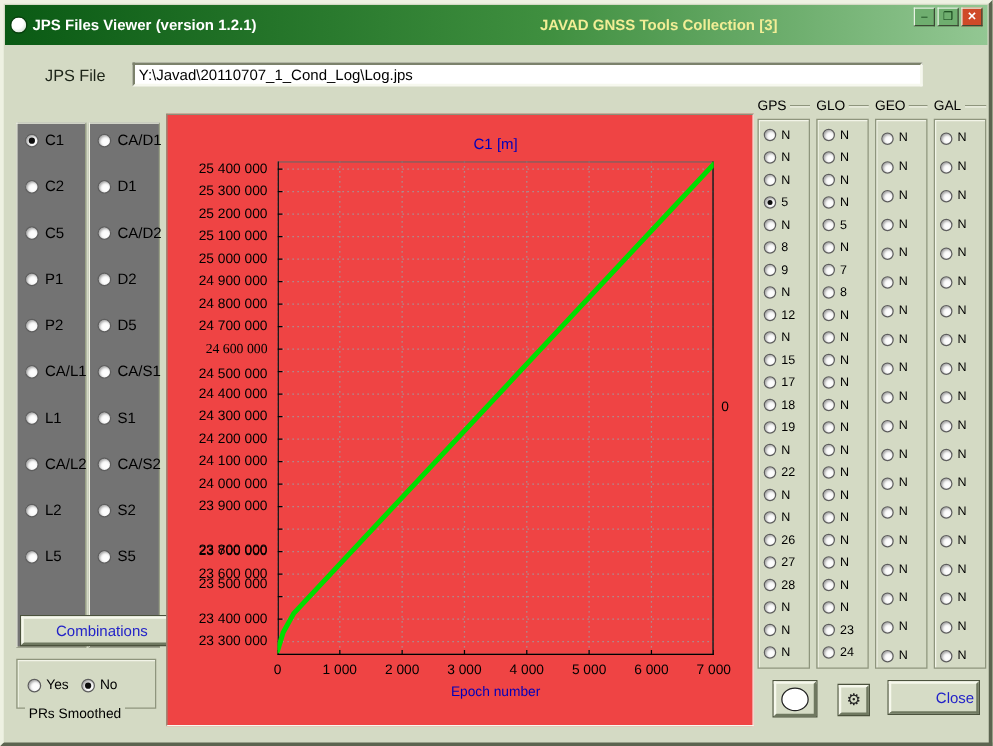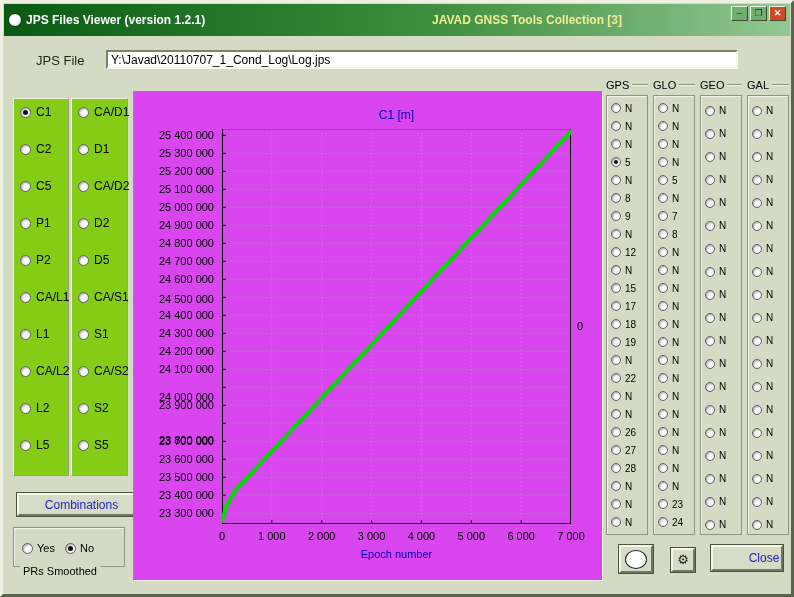--- a/index.html
+++ b/index.html
@@ -29,21 +29,21 @@
              display:flex; align-items:center; padding-left:4px; gap:2px; }
   .menu-item { font-size:12px; color:#101010; padding:1px 8px 2px 8px; }
 
   
   .file-label { position:absolute; left:33px; top:50px; font-size:13px; color:#1c2418; }
   .file-input { position:absolute; left:103px; top:47px; width:632px; height:19px;
                 background:#ffffff; border:2px solid; border-color:#7c826c #f6f8ee #f6f8ee #7c826c;
                 font-family:"Liberation Sans",sans-serif; font-size:12px; color:#000; padding:0 3px; }
 
   
-  .obs-panel { position:absolute; top:95px; height:378px; background:#84cc16;
+  .obs-panel { position:absolute; top:95px; height:420px; background:#737373;
                border:1px solid; border-color:#f0f3e3 #99a086 #99a086 #f0f3e3; padding:6px 0 0 6px; }
   .obs-panel.c1 { left:10px; width:56px; }
   .obs-panel.c2 { left:68px; width:57px; }
   .obs-row { height:37px; display:flex; align-items:flex-start; gap:5px; }
   .obs-row .radio { margin-top:2px; }
   .obs-label { font-size:12px; color:#000; }
 
   .radio { width:11px; height:11px; border-radius:50%; background:#fdfdfd; position:relative;
            border:1px solid #5e5e5e; box-shadow:inset 1px 1px 2px rgba(0,0,0,.35); flex:0 0 auto; }
   .selected > .radio::after { content:""; position:absolute; left:2px; top:2px; width:5px; height:5px;
@@ -54,21 +54,21 @@
          box-shadow:0 0 0 1px #4b523d; color:#2323c8; font-family:"Liberation Sans",sans-serif; }
   .combos-btn { position:absolute; left:14px; top:490px; width:129px; height:23px; font-size:12px; }
 
   .prs-box { position:absolute; left:10px; top:524px; width:112px; height:40px;
              border:1px solid #8e957d; box-shadow:inset 1px 1px 0 #f2f4e8; }
   .prs-label { position:absolute; left:6px; top:-7px; background:#d4dac4; padding:0 3px; font-size:11px; color:#000;margin-top:44px; }
   .prs-options { display:flex; gap:10px; padding:14px 0 0 8px; }
   .prs-opt { display:flex; align-items:center; gap:4px; font-size:11px; }
 
   
-  .chart-panel { position:absolute; left:130px; top:88px; width:470px; height:490px; background:#d946ef;
+  .chart-panel { position:absolute; left:130px; top:88px; width:470px; height:490px; background:#ef4444;
                  border:1px solid; border-color:#8a907a #f6f8ee #f6f8ee #8a907a; }
   .plot-title { position:absolute; left:88px; top:16px; width:349px; text-align:center;
                 color:#0000bb; font-size:12px; }
   .plot-area { position:absolute; left:88px; top:37px; width:349px; height:395px; }
   .gridline { stroke:#9aa0a6; stroke-width:1; stroke-dasharray:1 3; }
   .plot-border { fill:none; stroke:#666; stroke-width:1; }
   .axis { stroke:#000; stroke-width:1; }
   .y-labels { position:absolute; left:0; top:37px; width:84px; height:395px; }
   .y-tick { position:absolute; right:4px; font-size:11px; color:#000; white-space:nowrap; }
   .x-labels { position:absolute; left:88px; top:438px; width:349px; height:14px; }
@@ -289,32 +289,32 @@
           <line x1="199.42857142857142" x2="199.42857142857142" y1="391" y2="395" class="axis"></line>
           <line x1="249.28571428571428" x2="249.28571428571428" y1="391" y2="395" class="axis"></line>
           <line x1="299.1428571428571" x2="299.1428571428571" y1="391" y2="395" class="axis"></line>
           <line x1="349" x2="349" y1="391" y2="395" class="axis"></line>
           <polyline points="0.0,391.8 4.5,377.0 13.0,361.7 349.0,2.3" fill="none" stroke="#00dd00" stroke-width="4" stroke-linejoin="round" stroke-linecap="round"></polyline>
         </svg>
     </div>
     <div class="y-labels" id="y-labels">
         <div class="y-tick" style="top: 378.203px;">23 300 000</div>
         <div class="y-tick" style="top: 360.207px;">23 400 000</div>
-        <div class="y-tick" style="top: 342px;">23 500 000</div>
+        <div class="y-tick" style="top: 332px;">23 500 000</div>
         <div class="y-tick" style="top: 324.216px;">23 600 000</div>
         <div class="y-tick" style="top: 306.221px;">23 700 000</div>
         <div class="y-tick" style="top: 288.226px; margin-top: 17px;">23 800 000</div>
         <div class="y-tick" style="top: 270.23px;">23 900 000</div>
-        <div class="y-tick" style="top: 262px;">24 000 000</div>
+        <div class="y-tick" style="top: 252px;">24 000 000</div>
         <div class="y-tick" style="top: 234.239px;">24 100 000</div>
         <div class="y-tick" style="top: 216.244px;">24 200 000</div>
         <div class="y-tick" style="top: 198.248px;">24 300 000</div>
         <div class="y-tick" style="top: 180.253px;">24 400 000</div>
         <div class="y-tick" style="top: 152px; margin-top: 12px;">24 500 000</div>
-        <div class="y-tick" style="top: 144.262px;">24 600 000</div>
+        <div class="y-tick" style="top: 144.262px; font-family: Liberation Serif, serif;">24 600 000</div>
         <div class="y-tick" style="top: 126.267px;">24 700 000</div>
         <div class="y-tick" style="top: 108.271px;">24 800 000</div>
         <div class="y-tick" style="top: 90.2756px;">24 900 000</div>
         <div class="y-tick" style="top: 72.2802px;">25 000 000</div>
         <div class="y-tick" style="top: 54.2847px;">25 100 000</div>
         <div class="y-tick" style="top: 36.2893px;">25 200 000</div>
         <div class="y-tick" style="top: 18.2938px;">25 300 000</div>
         <div class="y-tick" style="top: 0.298405px;">25 400 000</div>
       </div>
     <div class="x-labels" id="x-labels">

